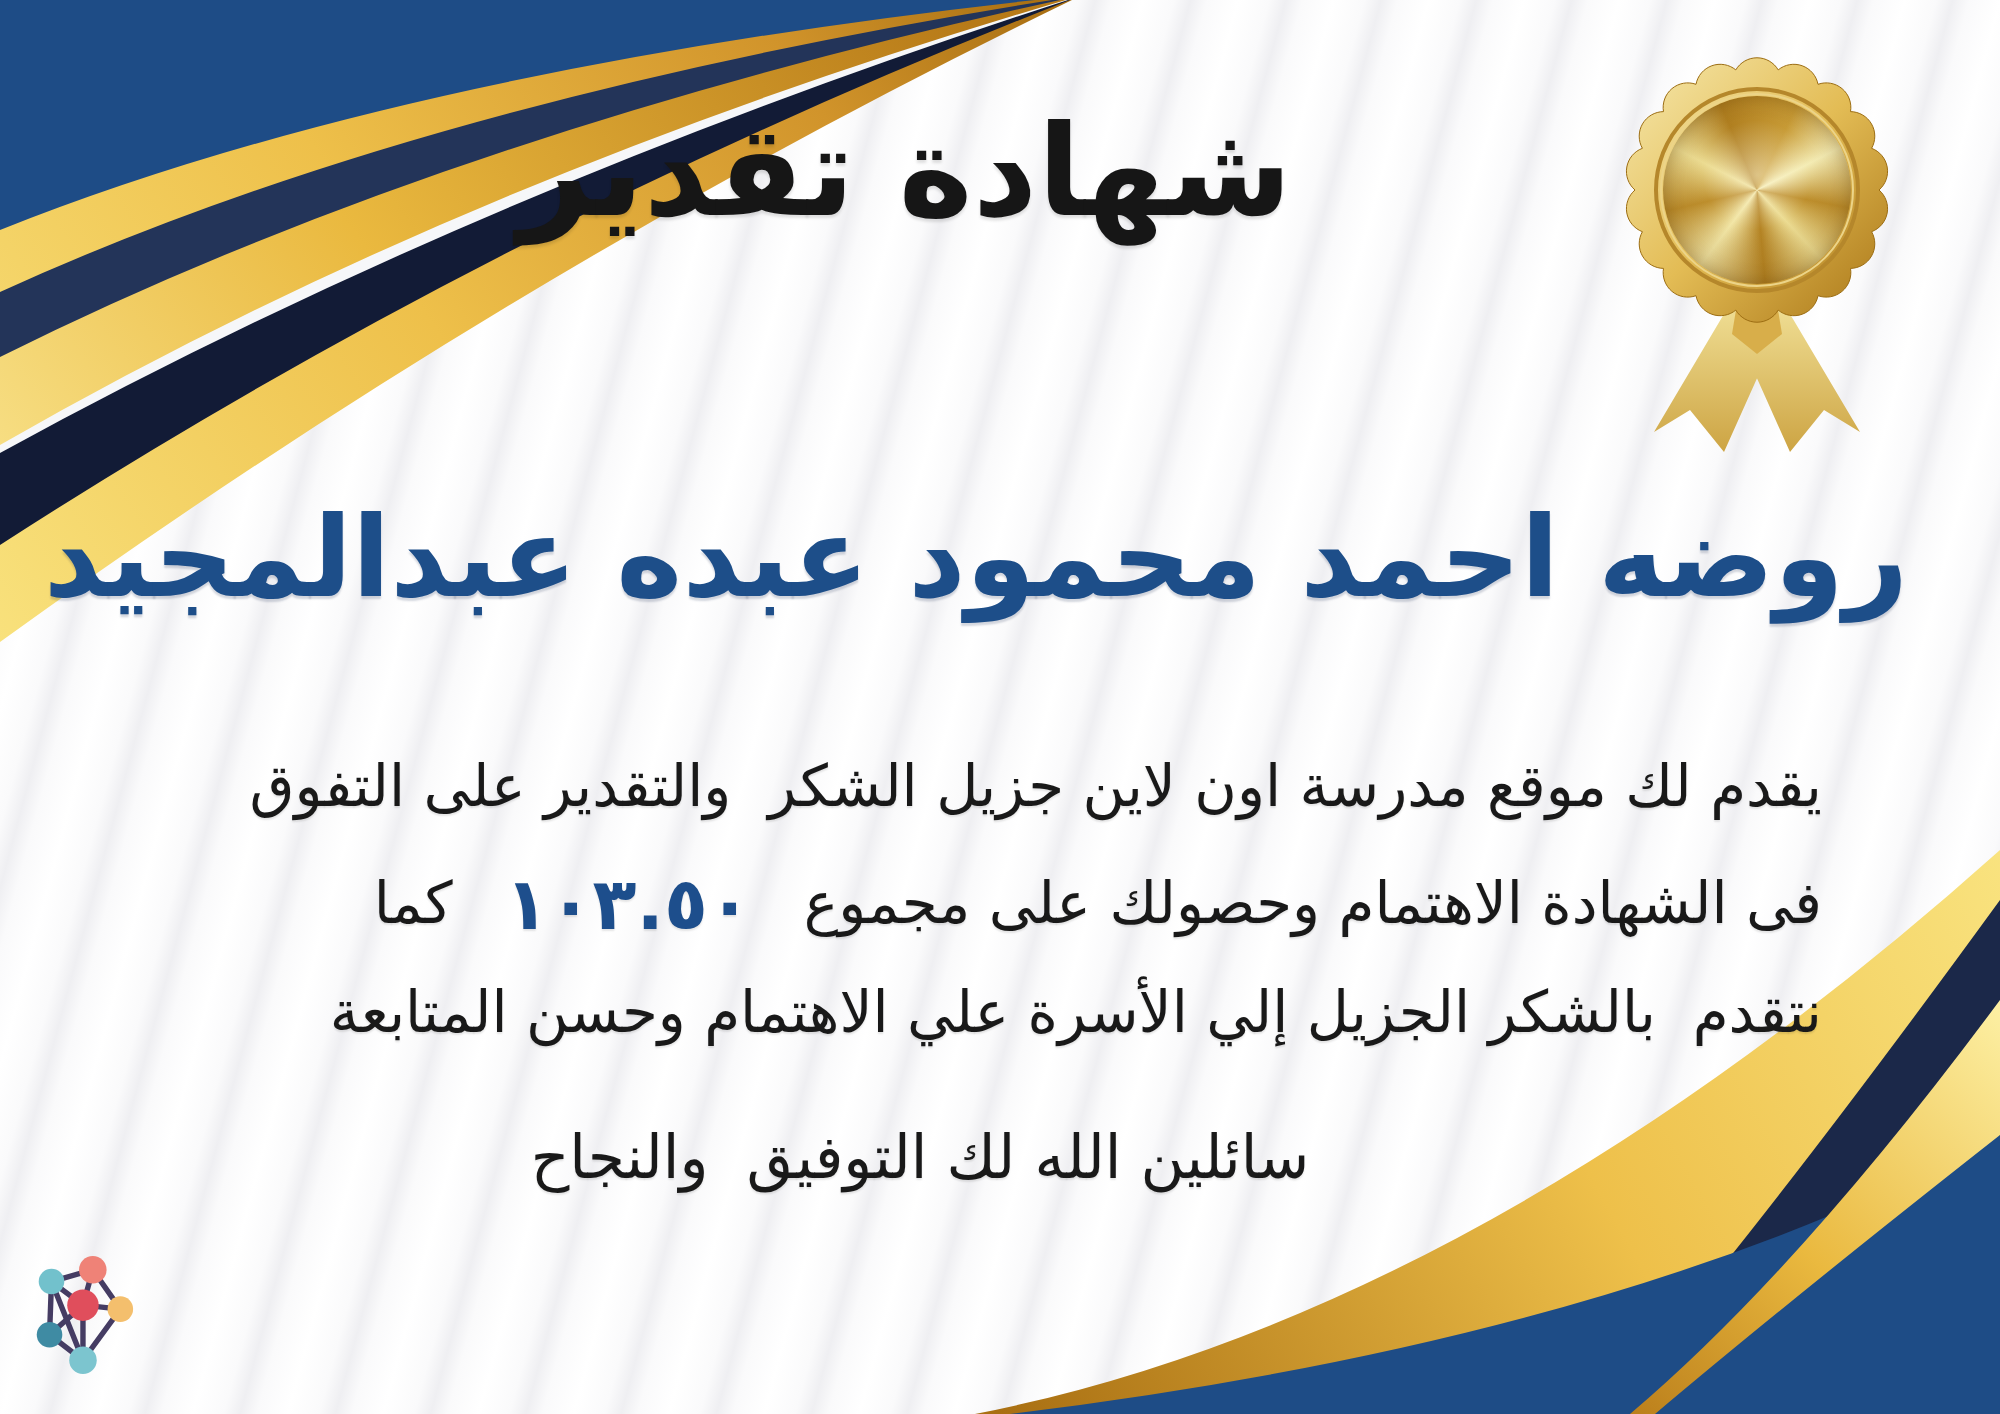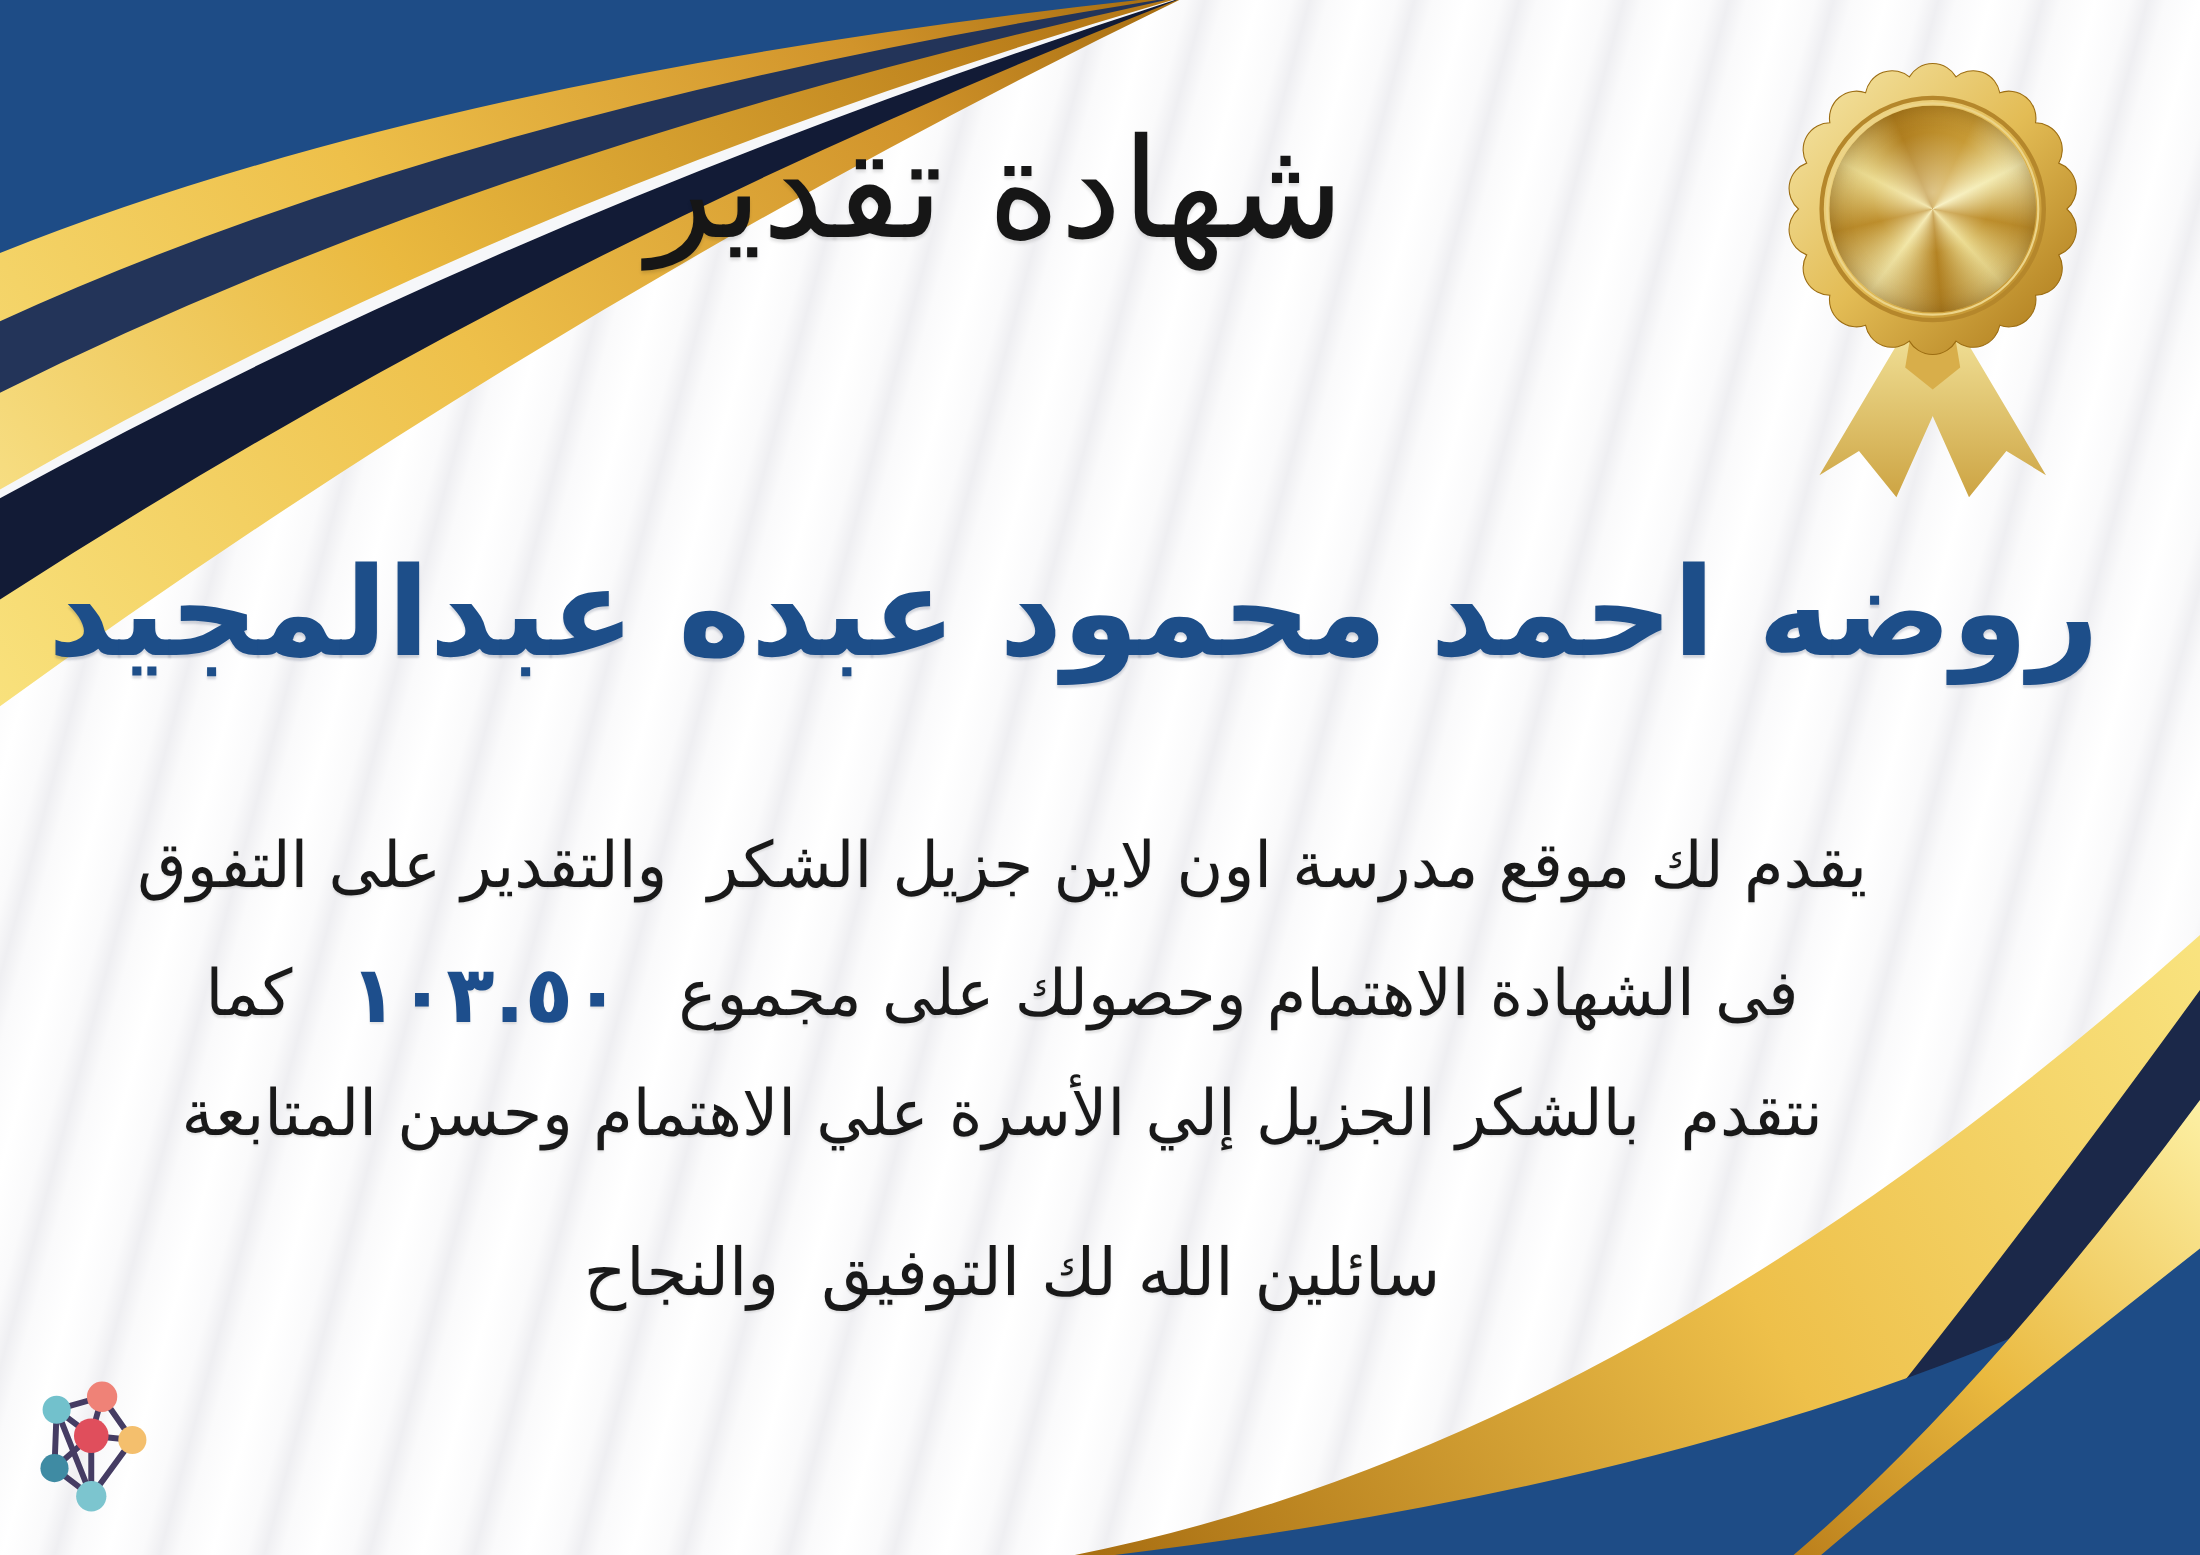--- a/index.html
+++ b/index.html
@@ -9,30 +9,30 @@
     background:
       repeating-linear-gradient(105deg,
         #ffffff 0px, #fafafb 30px, #efeff2 46px, #fafafb 62px, #ffffff 92px);
   }
   svg.corner{position:absolute;left:0;top:0;width:2000px;height:1414px;}
 
   
   .cert-title{
     position:absolute;top:98px;left:0;width:2000px;box-sizing:border-box;
     padding-right:190px;text-align:center;direction:rtl;
-    font-size:126px;font-weight:400;color:#161616;letter-spacing:0;
+    font-size:126px;font-weight:700;color:#161616;letter-spacing:0;
     text-shadow:0 3px 3px rgba(0,0,0,.12);
   }
   .student-name{
     position:absolute;top:492px;left:0;width:1952px;text-align:center;direction:rtl;
     font-size:112px;font-weight:bold;color:#1d4e89;
     text-shadow:0 3px 2px rgba(20,40,80,.18);
   }
   .body-line{
-    position:absolute;left:0;width:1822px;text-align:center;direction:rtl;
+    position:absolute;left:0;width:1822px;text-align:right;direction:rtl;
     font-size:58px;color:#191919;font-weight:500;
     text-shadow:0 2px 2px rgba(0,0,0,.10);
     white-space:nowrap;
   }
   #line1{top:752px;}
   #line2{top:862px;}
   #line3{top:978px;}
   .closing-line{
     position:absolute;top:1122px;left:0;width:1960px;box-sizing:border-box;
     padding-right:120px;text-align:center;direction:rtl;

